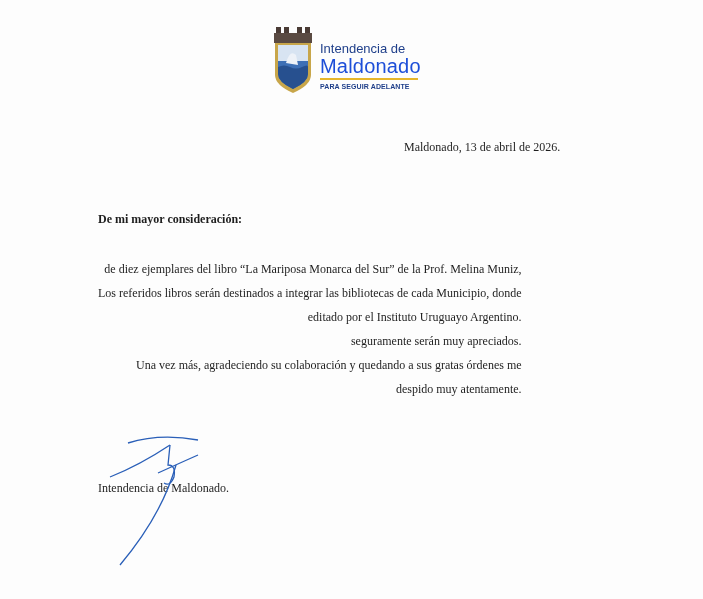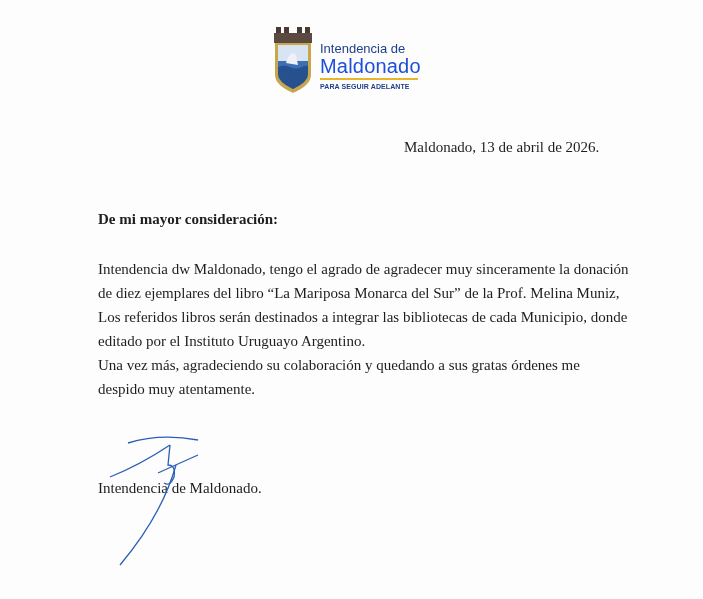--- a/index.html
+++ b/index.html
@@ -5,21 +5,21 @@
   html,body{margin:0;padding:0;}
   body{width:703px;height:599px;background:#fdfdfd;position:relative;overflow:hidden;
     font-family:"Liberation Serif","DejaVu Serif",serif;color:#1e1e1e;}
   .logo{position:absolute;left:272px;top:27px;width:150px;height:68px;}
   .shield{position:absolute;left:0;top:0;width:42px;height:66px;}
   .logo-text{position:absolute;left:48px;top:15px;font-family:Liberation Sans, sans-serif;}
   .logo-l1{font-size:13px;color:#1f3f8a;line-height:14px;}
   .logo-l2{font-size:20px;color:#1d4ed8;line-height:20px;letter-spacing:0.2px;}
   .logo-bar{height:2px;background:#e7b62a;margin:2px 0 2px 0;width:98px;}
   .logo-l3{font-size:7px;font-weight:bold;color:#1f3f8a;line-height:9px;letter-spacing:0.1px;}
-  .text{position:absolute;font-size:15px;line-height:24px;white-space:nowrap;}
+  .text{position:absolute;font-size:12px;line-height:24px;white-space:nowrap;text-align:right;}
   .date{left:404px;top:135px;}
   .greet{left:98px;top:207px;font-weight:bold;}
   .body{left:98px;top:257px;}
   .sig{left:98px;top:476px;}
   .signature{position:absolute;left:100px;top:435px;width:120px;height:140px;}
 </style>
 </head>
 <body>
 
 <div class="logo">
@@ -40,24 +40,24 @@
     <div class="logo-l2">Maldonado</div>
     <div class="logo-bar"></div>
     <div class="logo-l3">PARA SEGUIR ADELANTE</div>
   </div>
 </div>
 
 <div class="text date">Maldonado, 13 de abril de 2026.</div>
 <div class="text greet">De mi mayor consideración:</div>
 
 <div class="text body">
-  <div>Intendencia dw Maldonado, tengo el agrado de agradecer muy sinceramente la donación</div>
   <div>de diez ejemplares del libro “La Mariposa Monarca del Sur” de la Prof. Melina Muniz,</div>
   <div>Los referidos libros serán destinados a integrar las bibliotecas de cada Municipio, donde</div>
   <div>editado por el Instituto Uruguayo Argentino.</div>
+  <div>seguramente serán muy apreciados.</div>
   <div>Una vez más, agradeciendo su colaboración y quedando a sus gratas órdenes me</div>
   <div>despido muy atentamente.</div>
 </div>
 
 <div class="text sig">
   <div>Intendencia de Maldonado.</div>
 </div>
 
 <svg class="signature" viewBox="0 0 120 140">
   <path d="M28 8 Q60 -2 98 5" stroke="#2a5fb8" stroke-width="1.4" fill="none"></path>

